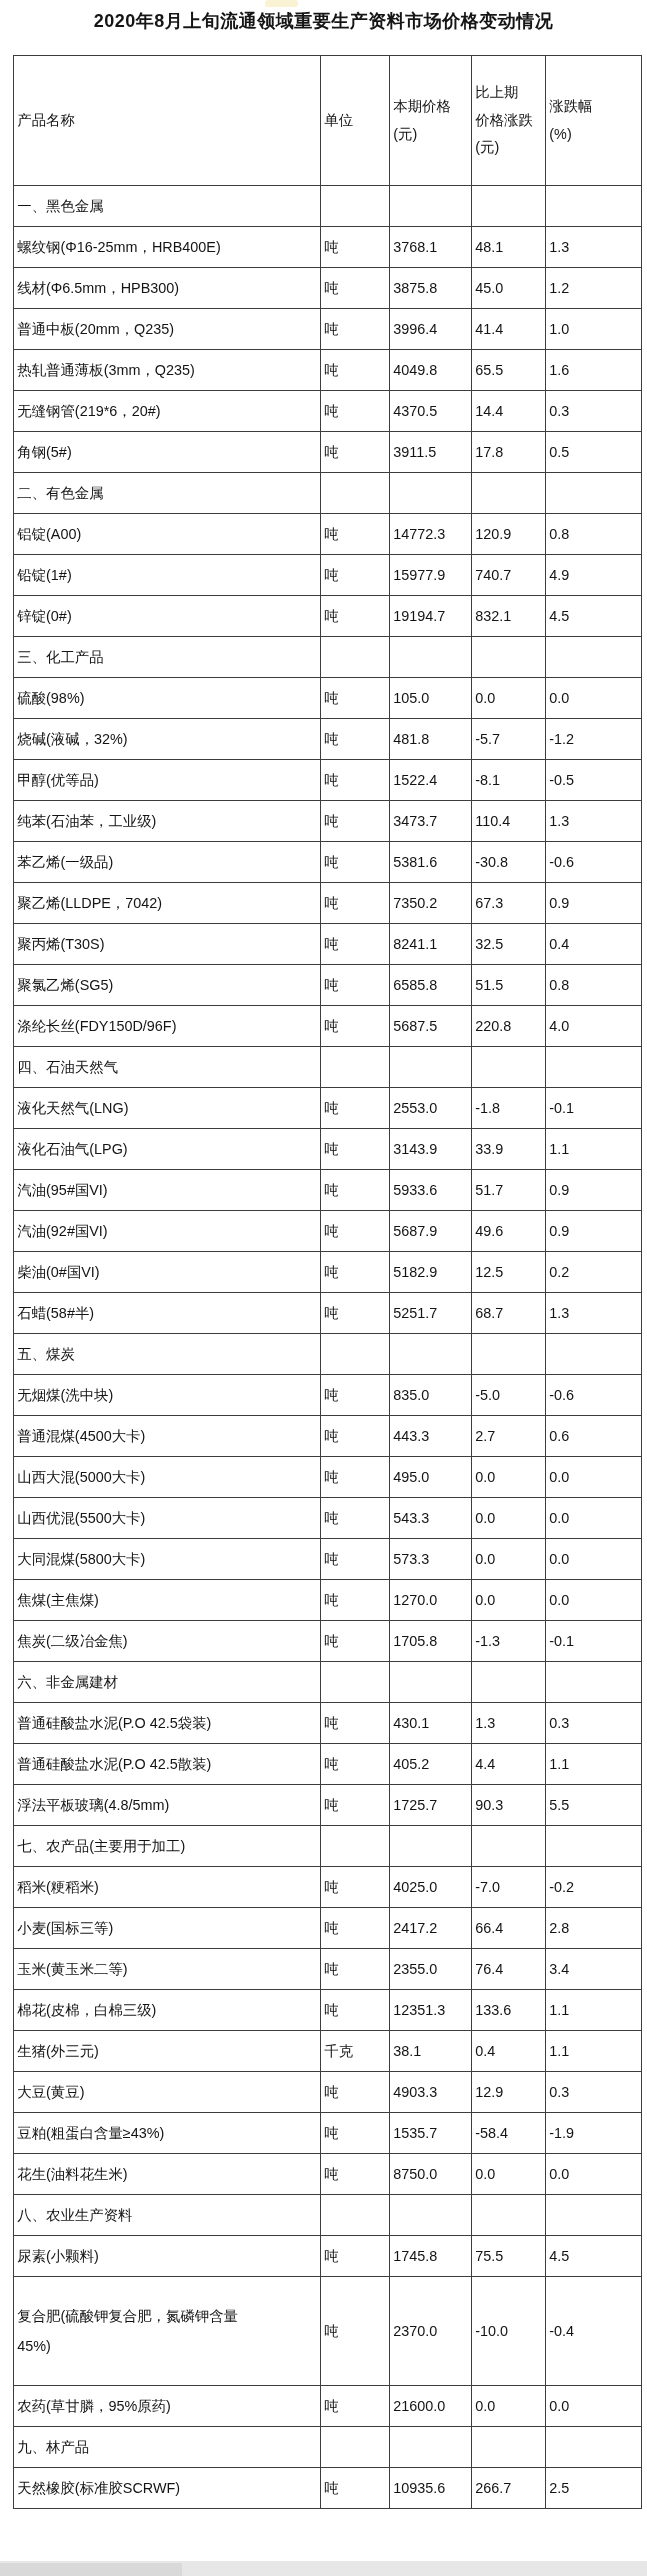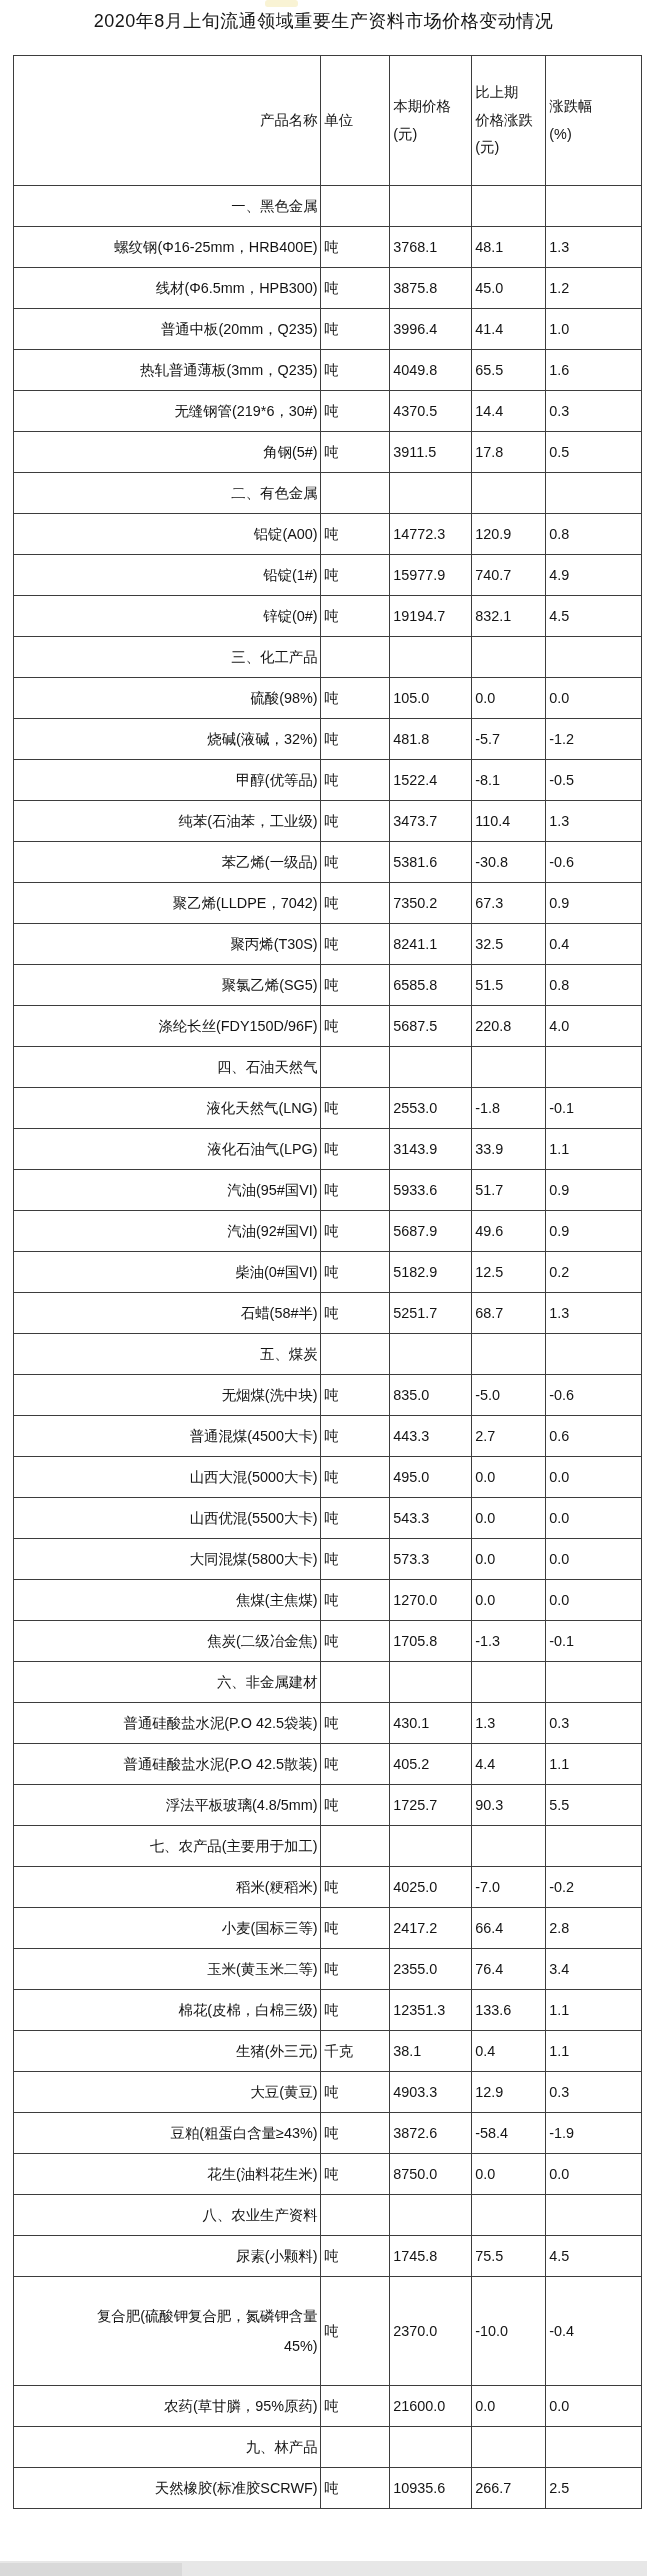--- a/index.html
+++ b/index.html
@@ -1,29 +1,29 @@
 <!DOCTYPE html>
 <html><head>
 <meta charset="utf-8">
 <style>
   html,body{margin:0;padding:0;background:#ffffff;}
   #page{position:relative;width:647px;height:2576px;background:#ffffff;
         font-family:"Liberation Sans","DejaVu Sans",sans-serif;color:#161616;overflow:hidden;}
   .title{position:absolute;top:8.6px;left:0;width:647px;text-align:center;
-         font-size:18px;font-weight:normal;color:#151515;letter-spacing:0.5px;}
+         font-size:18px;font-weight:bold;color:#151515;letter-spacing:0.5px;}
   .smudge{position:absolute;top:0;left:265px;width:33px;height:6.7px;background:#f7eec2;opacity:.7;border-radius:2.9px;}
   table.price{position:absolute;left:12.5px;top:55px;width:628px;border-collapse:collapse;
               table-layout:fixed;background:#ffffff;border:1.9px solid #2e2e2e;}
   td{border:1px solid #3d3d3d;font-size:14.4px;color:#141414;vertical-align:middle;
      padding:1px 1.9px 1px 3.8px;overflow:hidden;}
   tr.header td{height:127px;line-height:1.9;white-space:pre-line;font-size:14.4px;}
   tr.section td{height:38px;font-weight:normal;font-size:14.4px;}
   tr.product td{height:38px;}
   tr.product.tall td{height:106px;line-height:2.1;margin-left:32px;}
-  td.name{white-space:pre-line;text-align:right;}
+  td.name{white-space:pre-line;}
   .graystrip{position:absolute;left:0;top:2561px;width:647px;height:15.4px;background:#e7e7e7;}
   .graystrip2{position:absolute;left:0;top:2563px;width:182px;height:13.4px;background:#d9d9d9;}
 </style>
 </head>
 <body>
 
 <div id="page">
   <div class="smudge"></div>
   <div class="title">2020年8月上旬流通领域重要生产资料市场价格变动情况</div>
 
@@ -78,21 +78,21 @@
           <td>1.0</td>
         </tr>
         <tr class="product">
           <td class="name">热轧普通薄板(3mm，Q235)</td>
           <td>吨</td>
           <td>4049.8</td>
           <td>65.5</td>
           <td>1.6</td>
         </tr>
         <tr class="product">
-          <td class="name">无缝钢管(219*6，30#)</td>
+          <td class="name">无缝钢管(219*6，20#)</td>
           <td>吨</td>
           <td>4370.5</td>
           <td>14.4</td>
           <td>0.3</td>
         </tr>
         <tr class="product">
           <td class="name">角钢(5#)</td>
           <td>吨</td>
           <td>3911.5</td>
           <td>17.8</td>
@@ -374,21 +374,21 @@
         <tr class="product">
           <td class="name">大豆(黄豆)</td>
           <td>吨</td>
           <td>4903.3</td>
           <td>12.9</td>
           <td>0.3</td>
         </tr>
         <tr class="product">
           <td class="name">豆粕(粗蛋白含量≥43%)</td>
           <td>吨</td>
-          <td>3872.6</td>
+          <td>1535.7</td>
           <td>-58.4</td>
           <td>-1.9</td>
         </tr>
         <tr class="product">
           <td class="name">花生(油料花生米)</td>
           <td>吨</td>
           <td>8750.0</td>
           <td>0.0</td>
           <td>0.0</td>
         </tr>

